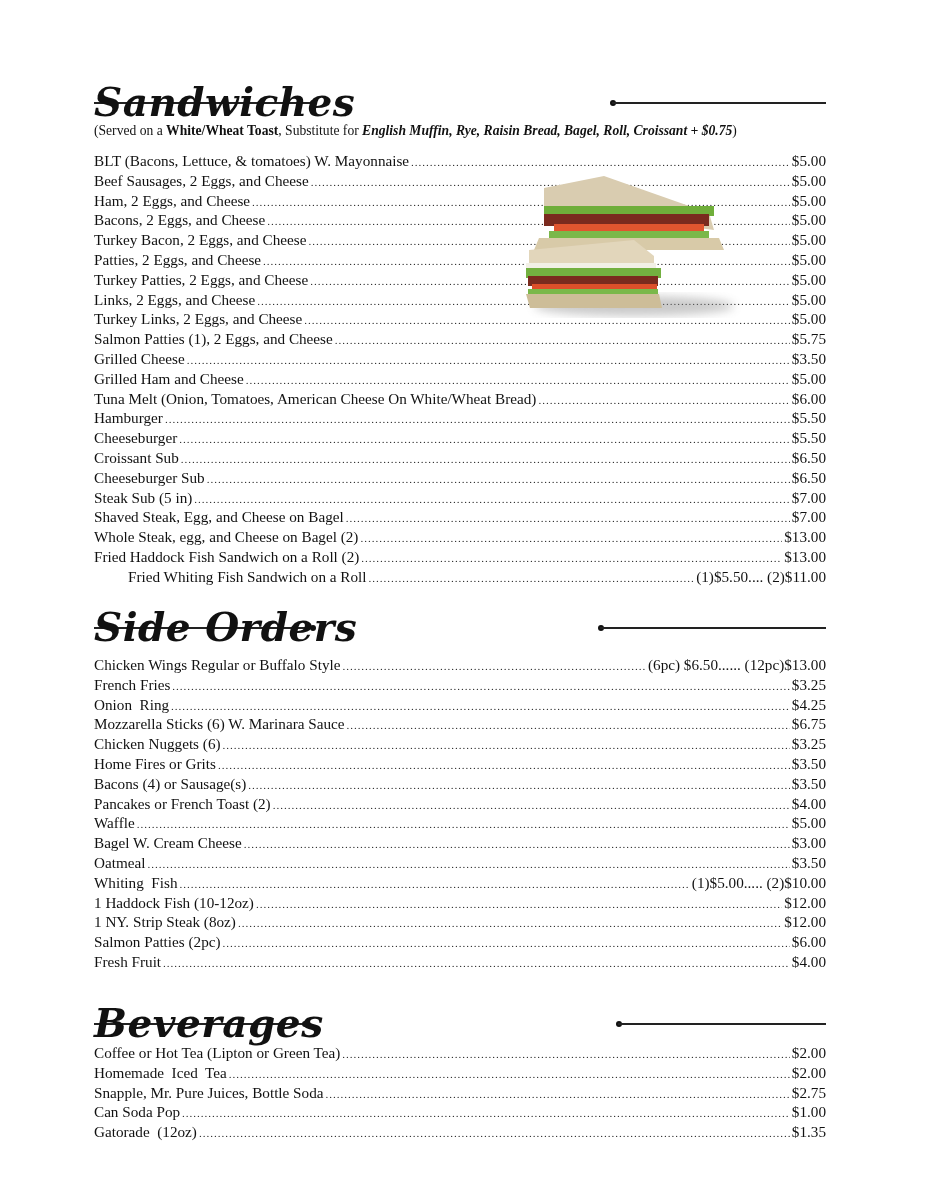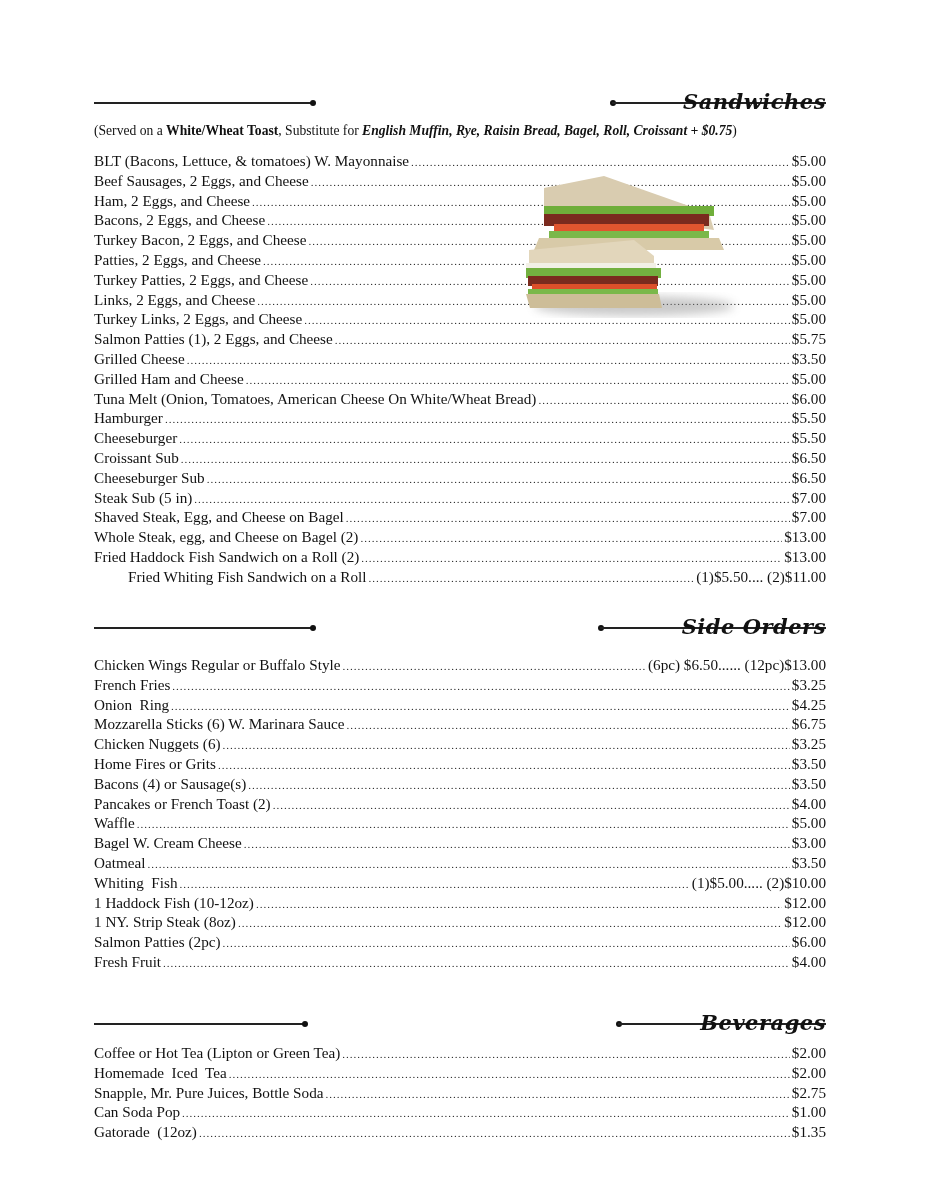--- a/index.html
+++ b/index.html
@@ -4,23 +4,23 @@
 <style>
   html, body { margin: 0; padding: 0; background: #ffffff; }
   body { width: 931px; height: 1200px; position: relative; overflow: hidden;
          font-family: "DejaVu Serif", serif; color: #111; }
   .page { position: absolute; left: 94px; width: 732px; }
   .sec-head { position: relative; height: 40px; }
   .sec-head .rule { position: absolute; top: 50%; height: 1.5px; background: #222; }
   .sec-head .rule.l { left: 0; }
   .sec-head .rule.r { right: 0; }
   .sec-head .dot { position: absolute; width: 6px; height: 6px; border-radius: 50%; background: #111; top: calc(50% - 2px); }
-  .sec-title { position: absolute; left: 0; right: 0; top: 0; text-align: right;
+  .sec-title { position: absolute; left: 0; right: 0; top: 0; text-align: left;
                font-family: "DejaVu Serif", serif; font-style: italic; font-weight: bold;
-               font-size: 21px; line-height: 40px; letter-spacing: 0.5px; color: #111; }
+               font-size: 39px; line-height: 40px; letter-spacing: 0.5px; color: #111; }
   .subtitle { font-family: "Liberation Serif", serif; font-size: 13.6px; margin-top: 1px; white-space: nowrap; }
   .subtitle b { font-weight: bold; }
   .subtitle i { font-style: italic; font-weight: bold; }
   .items { margin-top: 12px; }
   .row { display: flex; align-items: baseline; font-family: "Liberation Serif", serif; font-size: 15.2px;
          height: 19.8px; line-height: 19.8px; white-space: nowrap; }
   .row .name { flex: 0 0 auto; }
   .row .dots { flex: 1 1 auto; overflow: hidden; margin: 0 2px; color: #222; letter-spacing: 1px; font-size: 11px; }
   .row .dots::before { content: "......................................................................................................................................................................................................"; }
   .row .price { flex: 0 0 auto; text-align: right; }

